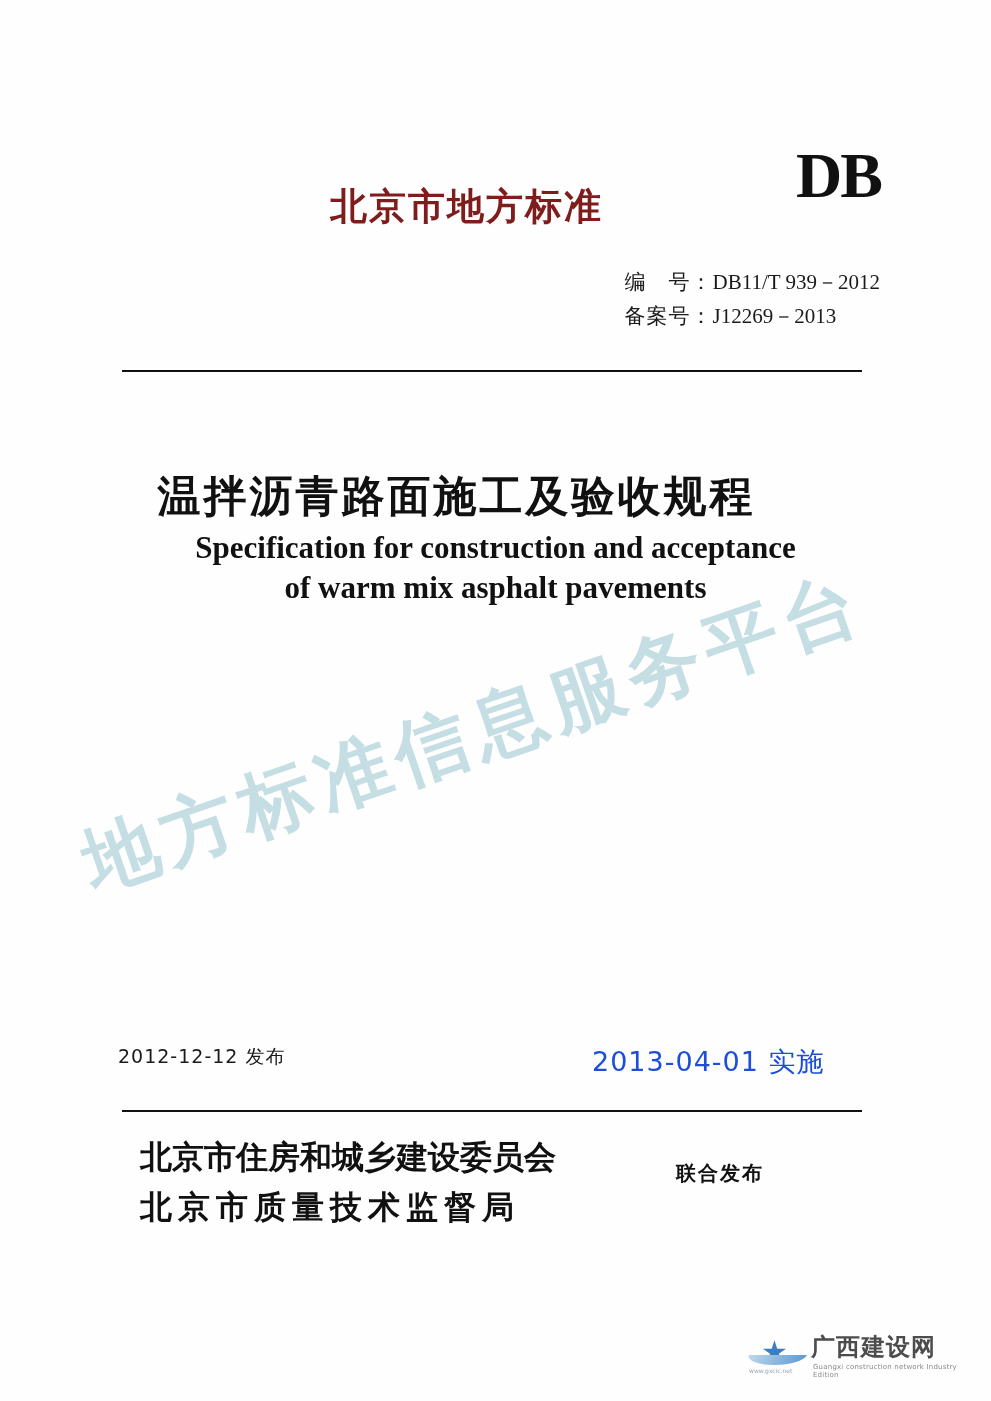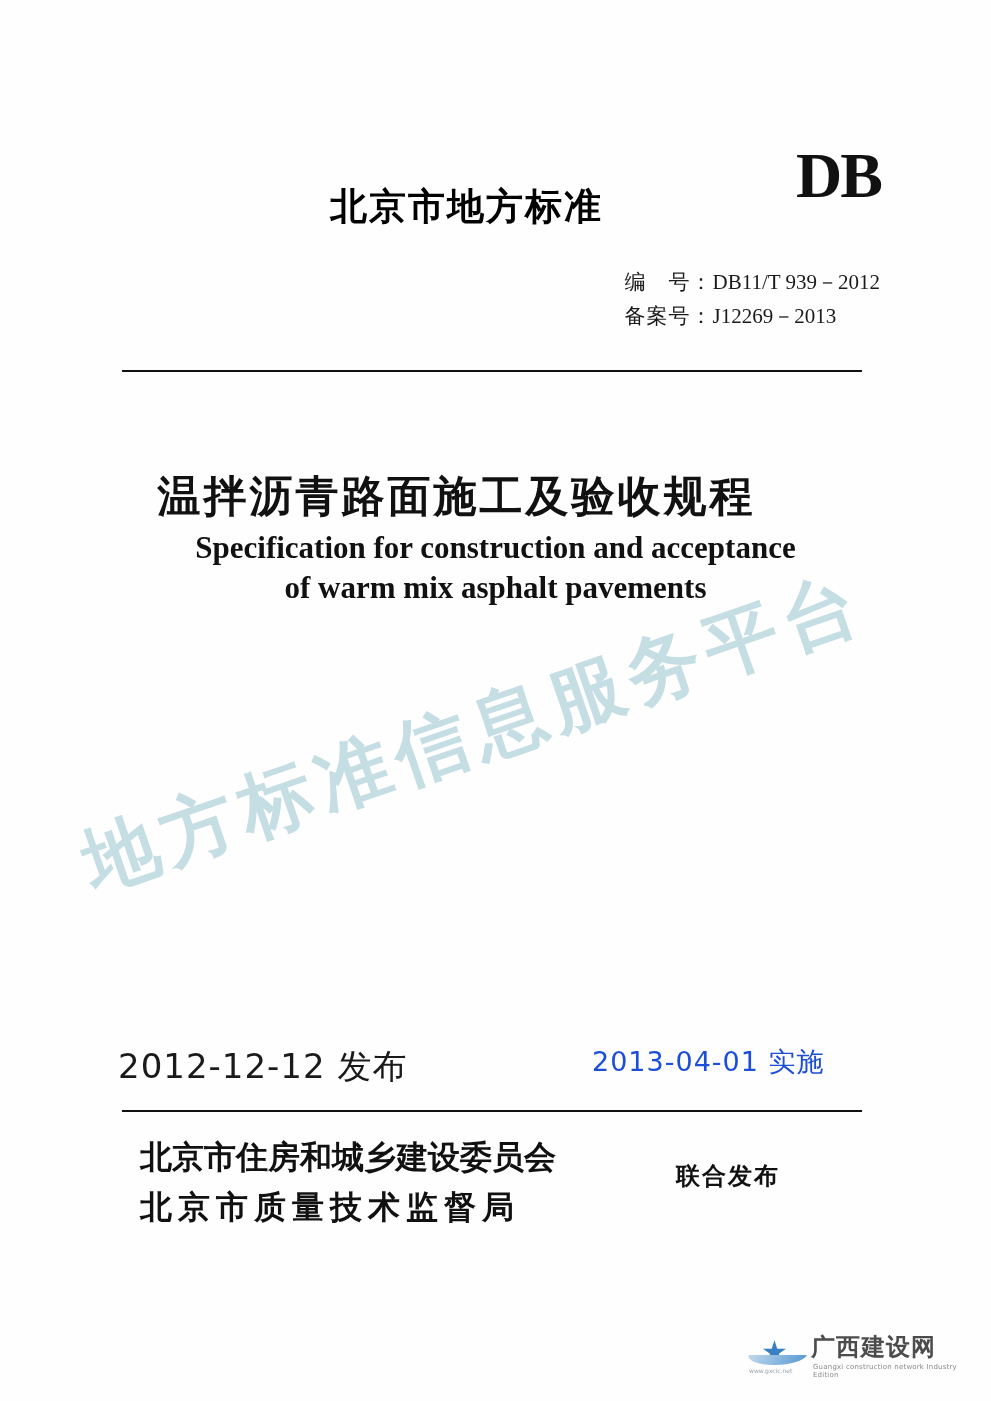--- a/index.html
+++ b/index.html
@@ -30,21 +30,21 @@
     height: 80px;
   }
   .std-type {
     position: absolute;
     left: 210px;
     top: 14px;
     font-family: "DejaVu Sans", sans-serif;
     font-size: 37px;
     font-weight: 700;
     letter-spacing: 2px;
-    color: #000000;
+    color: #7f1d1d;
   }
   .db-mark {
     position: absolute;
     right: 0px;
     top: -24px;
     font-family: "Liberation Serif", serif;
     font-size: 64px;
     font-weight: 700;
     letter-spacing: -2px;
     color: #111111;
@@ -122,21 +122,21 @@
     pointer-events: none;
     user-select: none;
   }
 
   
   .date-issue {
     position: absolute;
     top: 1044px;
     left: 118px;
     font-family: "DejaVu Sans", sans-serif;
-    font-size: 34px;
+    font-size: 19px;
     font-weight: 500;
     letter-spacing: 1px;
     color: #1a1a1a;
   }
   .date-effect {
     position: absolute;
     top: 1044px;
     left: 592px;
     font-family: "DejaVu Sans", sans-serif;
     font-size: 27px;
@@ -165,21 +165,21 @@
     color: #111111;
   }
   .issuer-2 {
     letter-spacing: 6px;
   }
   .joint {
     position: absolute;
     top: 1160px;
     left: 676px;
     font-family: "DejaVu Sans", sans-serif;
-    font-size: 24px;
+    font-size: 20px;
     font-weight: 700;
     letter-spacing: 2px;
     color: #111111;
   }
 
   
   .corner-logo {
     position: absolute;
     right: 14px;
     bottom: 18px;

